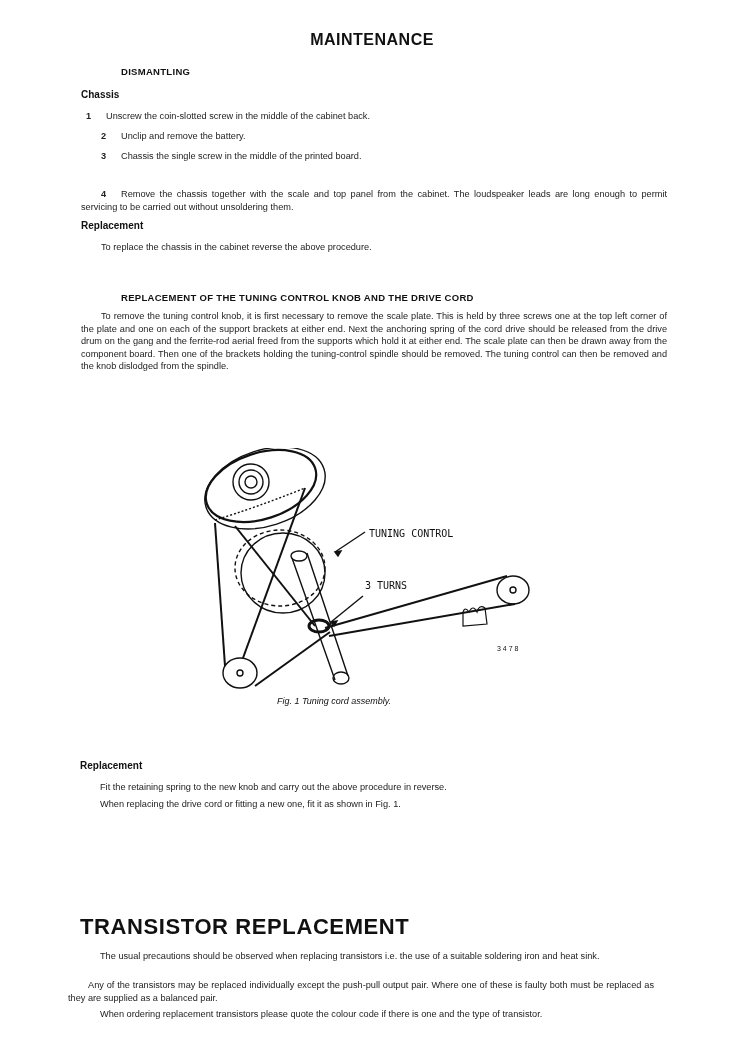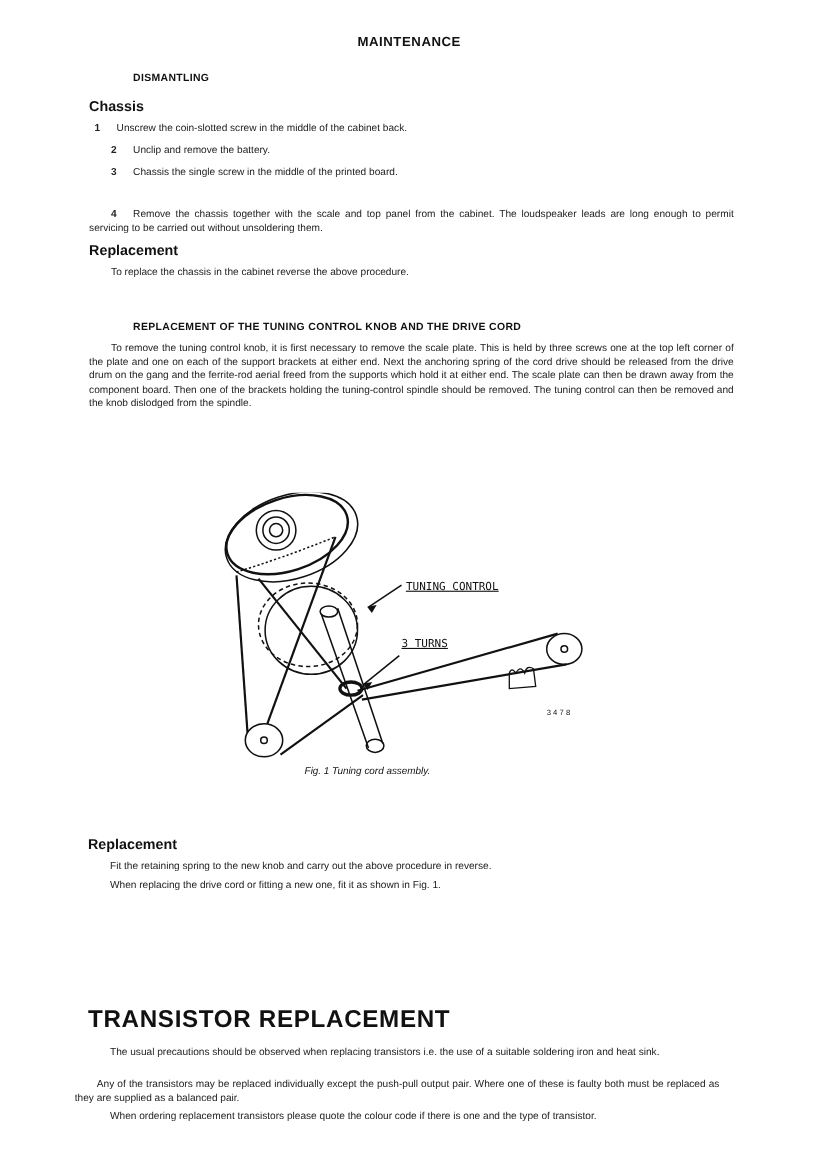--- a/index.html
+++ b/index.html
@@ -1,29 +1,29 @@
 <!DOCTYPE html>
 <html><head>
 <meta charset="utf-8">
 <style>
   html, body { margin: 0; padding: 0; background: #ffffff; }
   body { width: 744px; height: 1052px; position: relative; overflow: hidden;
          font-family: "Liberation Sans", sans-serif; color: #111; }
   .abs { position: absolute; }
-  .title { left: 0; width: 744px; top: 31px; text-align: center; font-weight: bold; font-size: 12px; letter-spacing: 0.5px; }
+  .title { left: 0; width: 744px; top: 31px; text-align: center; font-weight: bold; font-size: 16px; letter-spacing: 0.5px; }
   .h2 { font-weight: bold; font-size: 9.5px; letter-spacing: 0.3px; margin-left: 40px; }
-  .h3 { font-weight: bold; font-size: 13px; }
+  .h3 { font-weight: bold; font-size: 10px; }
   .body { font-size: 9.2px; line-height: 12.6px; color: #222; }
   .num { font-weight: bold; display: inline-block; width: 20px; }
   .para { left: 81px; width: 586px; text-align: justify; }
   .indent { text-indent: 20px; }
   .big { font-weight: bold; font-size: 22px; letter-spacing: 0.6px; }
   .fig { left: 195px; top: 448px; width: 360px; height: 250px; }
   .caption { left: 0; width: 668px; top: 696px; text-align: center; font-style: italic; font-size: 9px; }
-  .label { font-family: "DejaVu Sans Mono", monospace; font-size: 10px; text-decoration: underline; }
+  .label { font-family: "DejaVu Sans Mono", monospace; font-size: 10px; }
 </style>
 </head>
 <body>
 
 <div class="abs title">MAINTENANCE</div>
 
 <div class="abs h2" style="left:81px; top:66px;">DISMANTLING</div>
 <div class="abs h3" style="left:81px; top:89px;">Chassis</div>
 
 <div class="abs body" style="left:86px; top:110px;">

